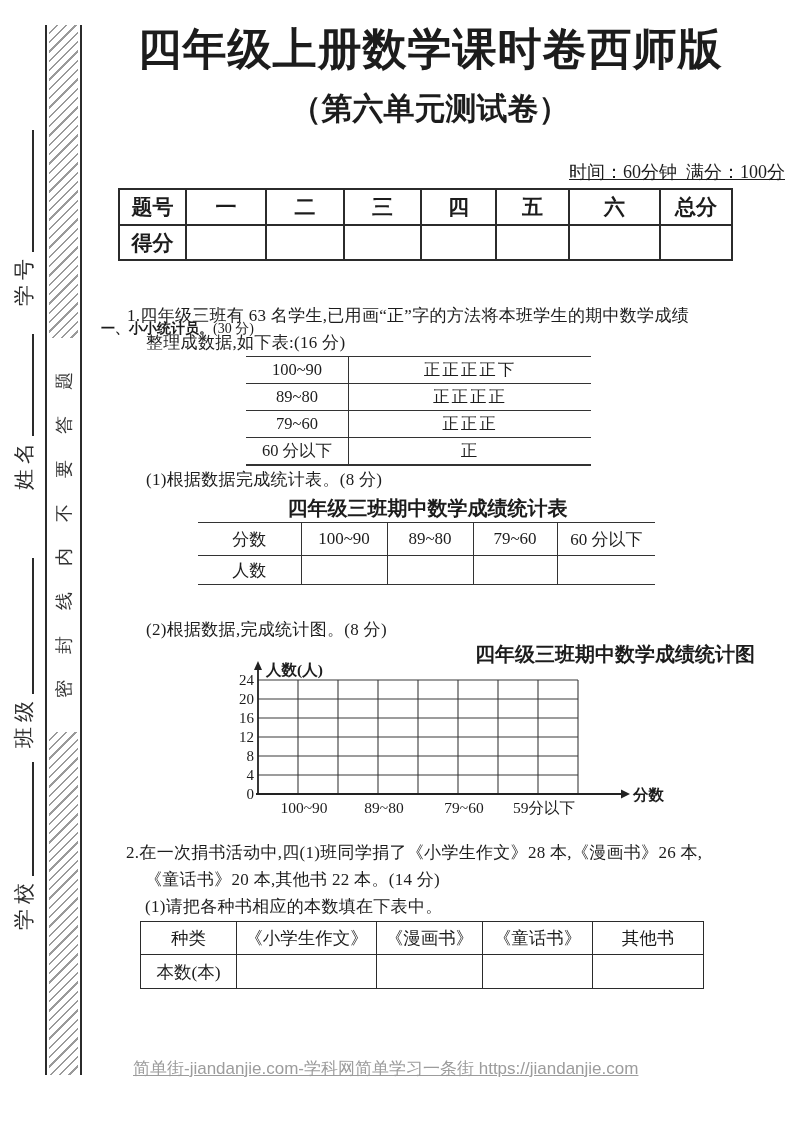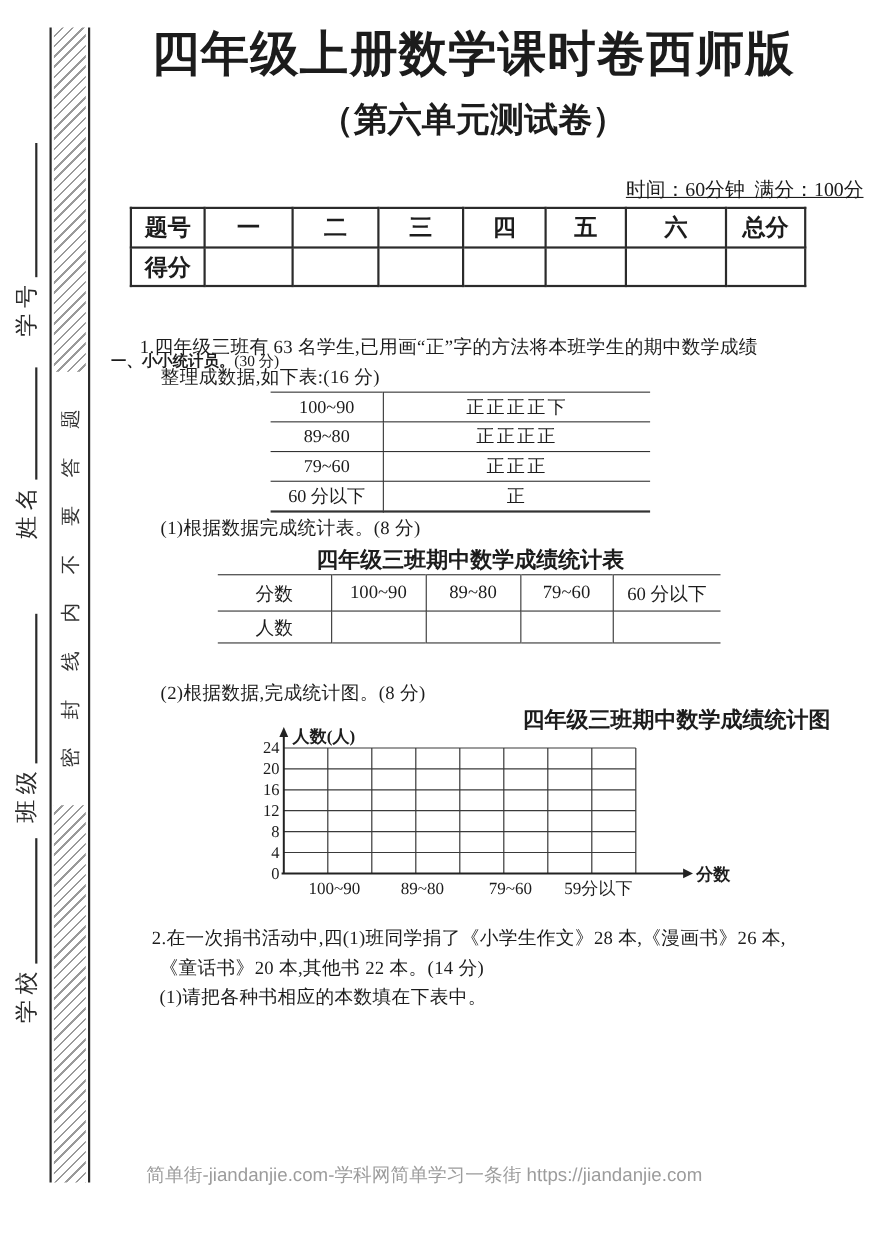--- a/index.html
+++ b/index.html
@@ -37,21 +37,21 @@
   .subtitle {
     position:absolute; left:100px; top:88px; width:660px; text-align:center;
     font-family:"Liberation Sans","DejaVu Sans",sans-serif; font-weight:bold; font-size:31px;
   }
   .meta {
     position:absolute; left:380px; top:160px; width:405px; text-align:right;
     font-size:18px; white-space:pre;text-decoration:underline;
   }
   .footer {
     position:absolute; left:133px; top:1057px;
-    font-family:"Liberation Sans","DejaVu Sans",sans-serif; font-size:17px; color:#9c9c9c;
+    font-family:"Liberation Sans","DejaVu Sans",sans-serif; font-size:17px; color:#9c9c9c;text-decoration:underline;
   }
   
   .score-table { position:absolute; left:118px; top:188px; border-collapse:collapse; }
   .score-table td { border:2px solid #2b2b2b; text-align:center; font-size:21px; padding:0;font-weight:bold; }
   .score-table tr.r1 td { height:34px; }
   .score-table tr.r2 td { height:33px; }
   
   .bodyline { position:absolute; font-size:17px; letter-spacing:0.3px; white-space:nowrap; }
   .section-head { position:absolute; left:101px; top:288px; font-size:14px; white-space:nowrap;margin-top:32px; }
   .section-head .bold { font-family:"Liberation Sans","DejaVu Sans",sans-serif; font-weight:bold; }
@@ -255,20 +255,45 @@
     <text x="405" y="142" font-size="15.5" font-weight="bold">分数</text>
 
     <g font-size="15.5" text-anchor="middle">
       <text x="76" y="155">100~90</text>
       <text x="156" y="155">89~80</text>
       <text x="236" y="155">79~60</text>
       <text x="316" y="155">59分以下</text>
     </g>
   </svg>
 
-  <div class="bodyline" style="left:126px; top:841px;margin-left:12px;">2.在一次捐书活动中,四(1)班同学捐了《小学生作文》28 本,《漫画书》26 本,</div>
+  <div class="bodyline" style="left:126px; top:841px;">2.在一次捐书活动中,四(1)班同学捐了《小学生作文》28 本,《漫画书》26 本,</div>
   <div class="bodyline" style="left:145px; top:868px;">《童话书》20 本,其他书 22 本。(14 分)</div>
   <div class="bodyline" style="left:145px; top:895px;">(1)请把各种书相应的本数填在下表中。</div>
 
+  <table class="book-table">
+    <colgroup>
+      <col style="width:96px">
+        <col style="width:140px">
+        <col style="width:106px">
+        <col style="width:110px">
+        <col style="width:111px">
+    </colgroup>
+    <tbody>
+        <tr class="r1">
+      <td>种类</td>
+      <td>《小学生作文》</td>
+      <td>《漫画书》</td>
+      <td>《童话书》</td>
+      <td>其他书</td>
+    </tr>
+    <tr class="r2">
+      <td>本数(本)</td>
+      <td></td>
+      <td></td>
+      <td></td>
+      <td></td>
+    </tr>
+  </tbody>
+    </table>
 
   <div class="footer">简单街-jiandanjie.com-学科网简单学习一条街 https://jiandanjie.com</div>
 
 </div>
 
 </body></html>

